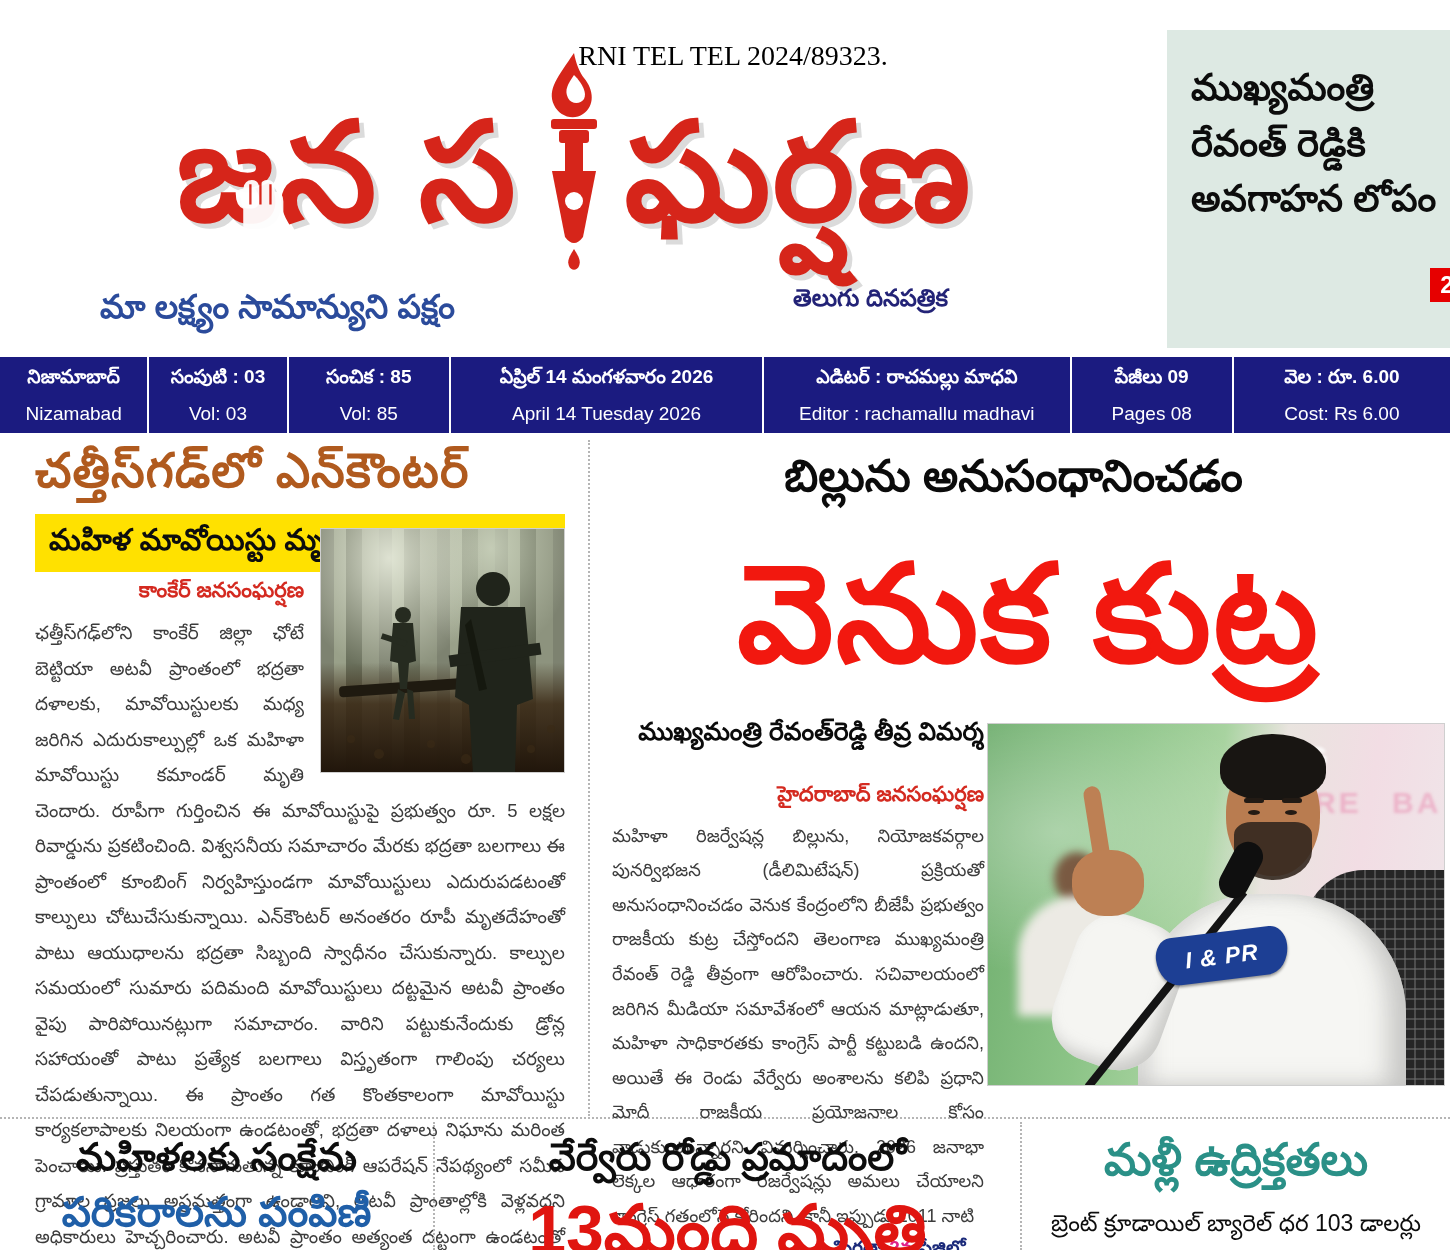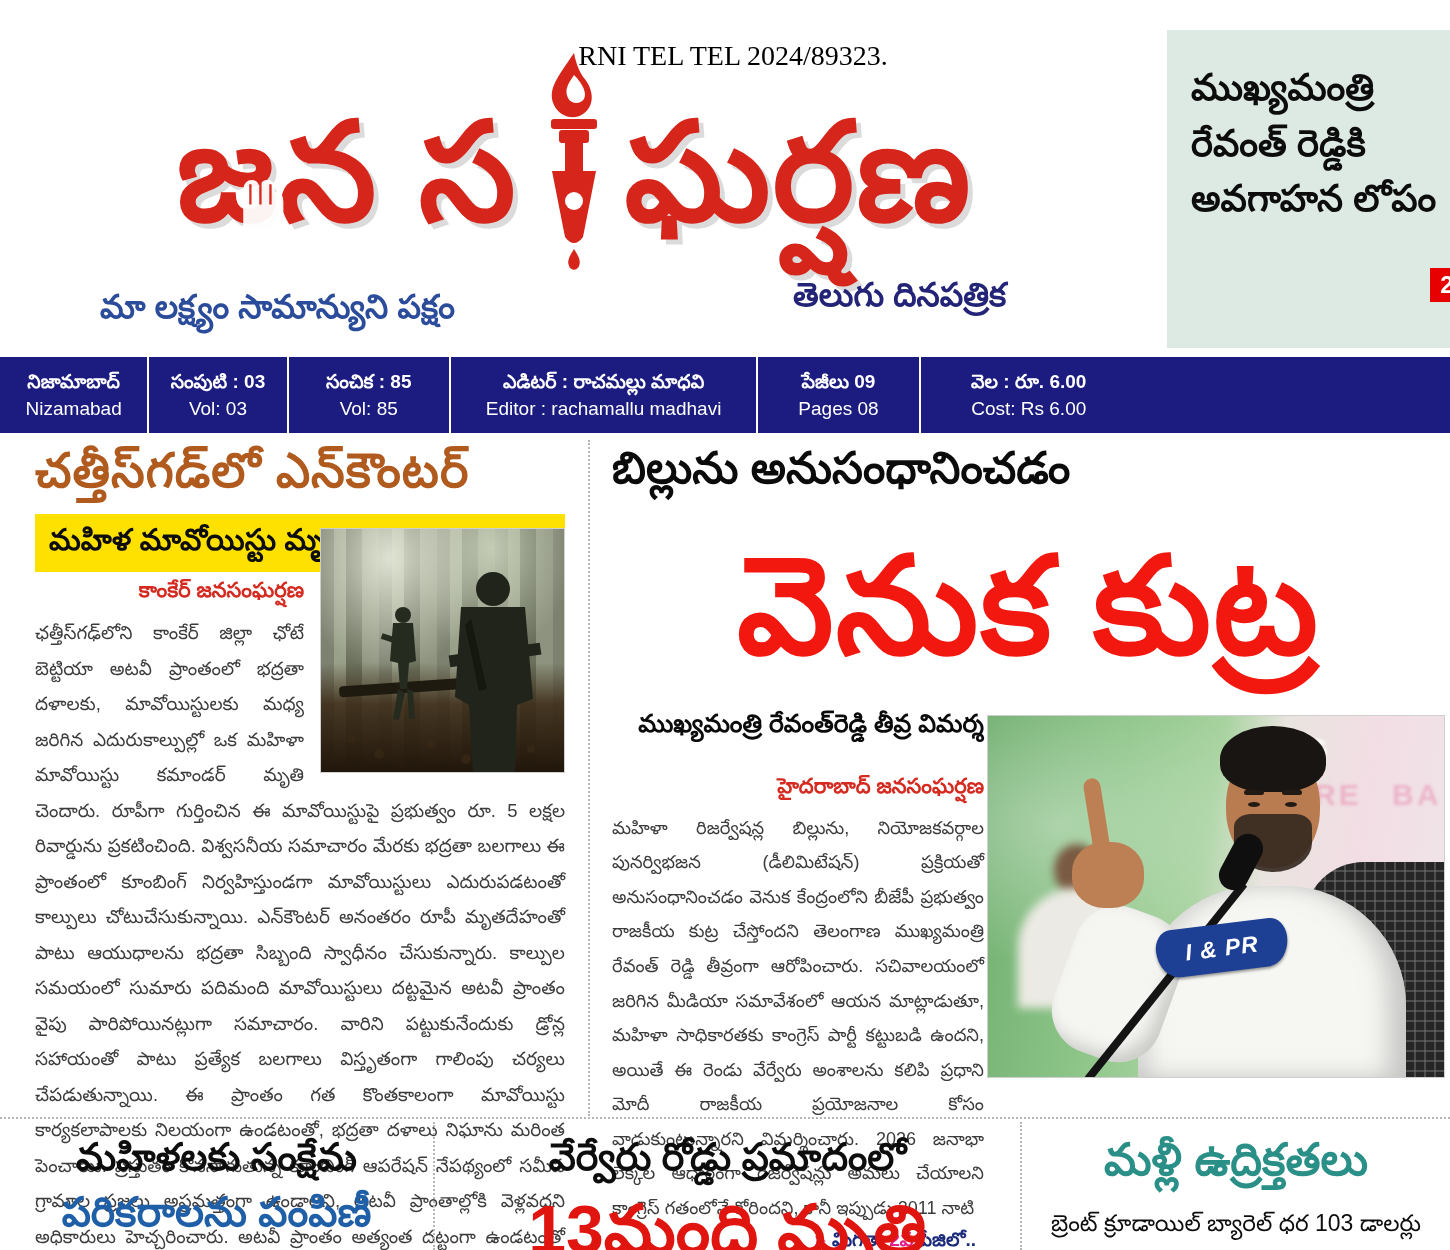--- a/index.html
+++ b/index.html
@@ -20,33 +20,33 @@
        font-family:"Liberation Serif","DejaVu Serif",serif;font-size:28px;color:#000;}
   .masthead-row{position:absolute;left:92px;top:52px;width:965px;height:240px;
        display:flex;align-items:center;justify-content:center;gap:6px;}
   .mast-text{font-size:138px;font-weight:800;color:var(--masthead_red,#d6251a);
        line-height:1;letter-spacing:2px;white-space:nowrap;
        text-shadow:5px 5px 0 rgba(175,175,175,.45);}
   .torch{height:225px;width:95px;margin-top:-18px;flex:0 0 auto;}
   .fist{position:absolute;left:138px;top:118px;width:58px;height:86px;opacity:.95;}
   .tagline{position:absolute;left:100px;top:288px;font-size:33px;font-weight:700;
        color:var(--tagline_blue,#2b4b9b);}
-  .type-label{position:absolute;left:793px;top:276px;font-size:33px;font-weight:700;
+  .type-label{position:absolute;left:793px;top:284px;font-size:24px;font-weight:700;
        color:var(--type_navy,#232377);}
   .promo-box{position:absolute;left:1167px;top:30px;width:325px;height:318px;
        background:var(--promo_bg,#dde9e3);box-sizing:border-box;padding:30px 18px 0 24px;}
   .promo-text{font-size:37px;font-weight:700;line-height:1.5;color:#0c0c0c;}
   .promo-badge{position:absolute;right:28px;bottom:46px;width:34px;height:34px;
        background:var(--badge_red,#e60000);color:#fff;font-size:24px;font-weight:700;
        display:flex;align-items:center;justify-content:center;}
   
   .info-bar{position:absolute;left:0;top:357px;width:1450px;height:76px;
        background:var(--navy,#1b1b80);display:flex;color:#fff;box-sizing:border-box;}
-  .info-cell{display:flex;flex-direction:column;justify-content:center;align-items:center;
-       gap:1px;border-right:2px solid #fff;box-sizing:border-box;padding:20px 6px;}
+  .info-cell{display:flex;flex-direction:column;justify-content:flex-start;align-items:center;
+       gap:11px;border-right:2px solid #fff;box-sizing:border-box;padding:9px 6px;}
   .info-cell:last-child{border-right:none;}
   .info-top{font-size:19px;font-weight:700;white-space:nowrap;}
   .info-bottom{font-size:19px;font-weight:400;white-space:nowrap;}
   .w1{width:10.3%}.w2{width:9.6%}.w3{width:11.2%}.w4{width:21.6%}.w5{width:21.2%}.w6{width:11.2%}.w7{width:14.9%}
   
   .col-divider{position:absolute;left:588px;top:440px;height:676px;border-left:2px dotted #b5b5b5;}
   .hr-dotted{position:absolute;left:0;top:1117px;width:1450px;border-top:2px dotted #b5b5b5;}
   
   .left-col{position:absolute;left:35px;top:443px;width:530px;}
   .left-head{margin:0 0 16px;font-size:48px;font-weight:800;letter-spacing:1px;
@@ -65,21 +65,21 @@
          linear-gradient(#aab29a,#8e957f);}
   .forest-photo svg{position:absolute;left:0;top:0;}
   .dateline{margin:6px 0 8px;font-size:21px;font-weight:800;color:var(--dateline_red,#d42a20);text-align:right;}
   .body-text{margin:0;font-size:18.5px;line-height:1.92;text-align:justify;color:var(--body_grey,#3c3c3c);}
   .more{margin-top:16px;text-align:right;font-size:19px;font-weight:700;padding-right:8px;}
   .more .arrow{color:var(--link_magenta,#e0218a);font-size:16px;}
   .more .navy{color:var(--link_navy,#1b2a7a);}
   .more .magenta{color:var(--link_magenta,#e0218a);}
   
   .right-col{position:absolute;left:612px;top:443px;width:833px;}
-  .kicker{margin:0 30px 0 0;text-align:left;font-size:44px;font-weight:800;color:#0b0b0b;}
+  .kicker{margin:8px 30px 0 0;text-align:center;font-size:44px;font-weight:800;color:#0b0b0b;}
   .big-head{margin:14px 0 0;text-align:center;font-size:136px;font-weight:800;line-height:1.3;
        color:var(--big_red,#f2180f);letter-spacing:2px;white-space:nowrap;}
   .right-block{position:relative;margin-top:14px;min-height:380px;}
   .right-text{width:372px;}
   .subhead2{font-size:25px;font-weight:800;color:#0b0b0b;margin:0 0 30px;text-align:right;}
   
   .press-photo{position:absolute;right:0;top:6px;width:458px;height:363px;overflow:hidden;
        border:1px solid #cfcfcf;box-sizing:border-box;
        background:
          radial-gradient(ellipse at 15% 30%, rgba(255,255,255,.35), rgba(255,255,255,0) 40%),
@@ -173,20 +173,24 @@
       <span class="info-bottom">Nizamabad</span>
     </div>
     <div class="info-cell w2">
       <span class="info-top">సంపుటి : 03</span>
       <span class="info-bottom">Vol:  03</span>
     </div>
     <div class="info-cell w3">
       <span class="info-top">సంచిక : 85</span>
       <span class="info-bottom">Vol: 85</span>
     </div>
+    <div class="info-cell w4">
+      <span class="info-top">ఏప్రిల్  14 మంగళవారం 2026</span>
+      <span class="info-bottom">April 14 Tuesday 2026</span>
+    </div>
     <div class="info-cell w5">
       <span class="info-top">ఎడిటర్ : రాచమల్లు మాధవి</span>
       <span class="info-bottom">Editor : rachamallu madhavi</span>
     </div>
     <div class="info-cell w6">
       <span class="info-top">పేజీలు 09</span>
       <span class="info-bottom">Pages 08</span>
     </div>
     <div class="info-cell w7">
       <span class="info-top">వెల : రూ. 6.00</span>

